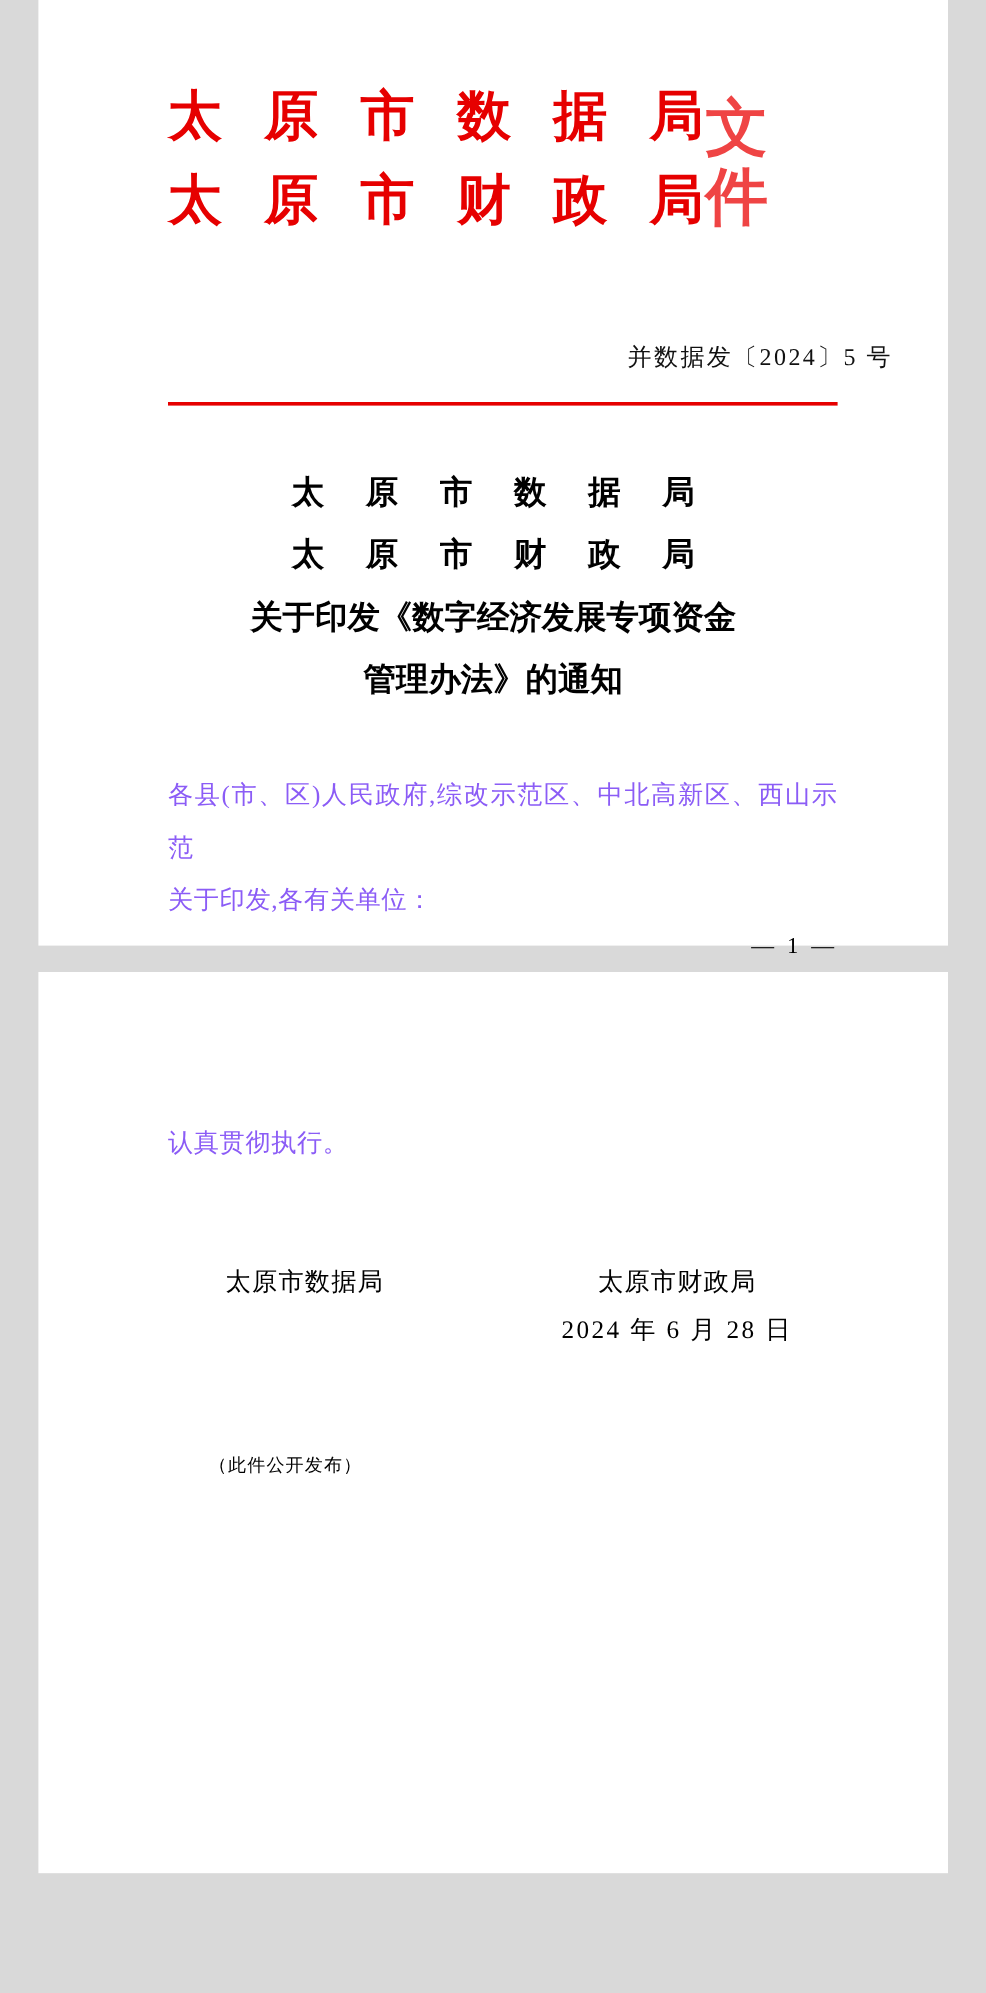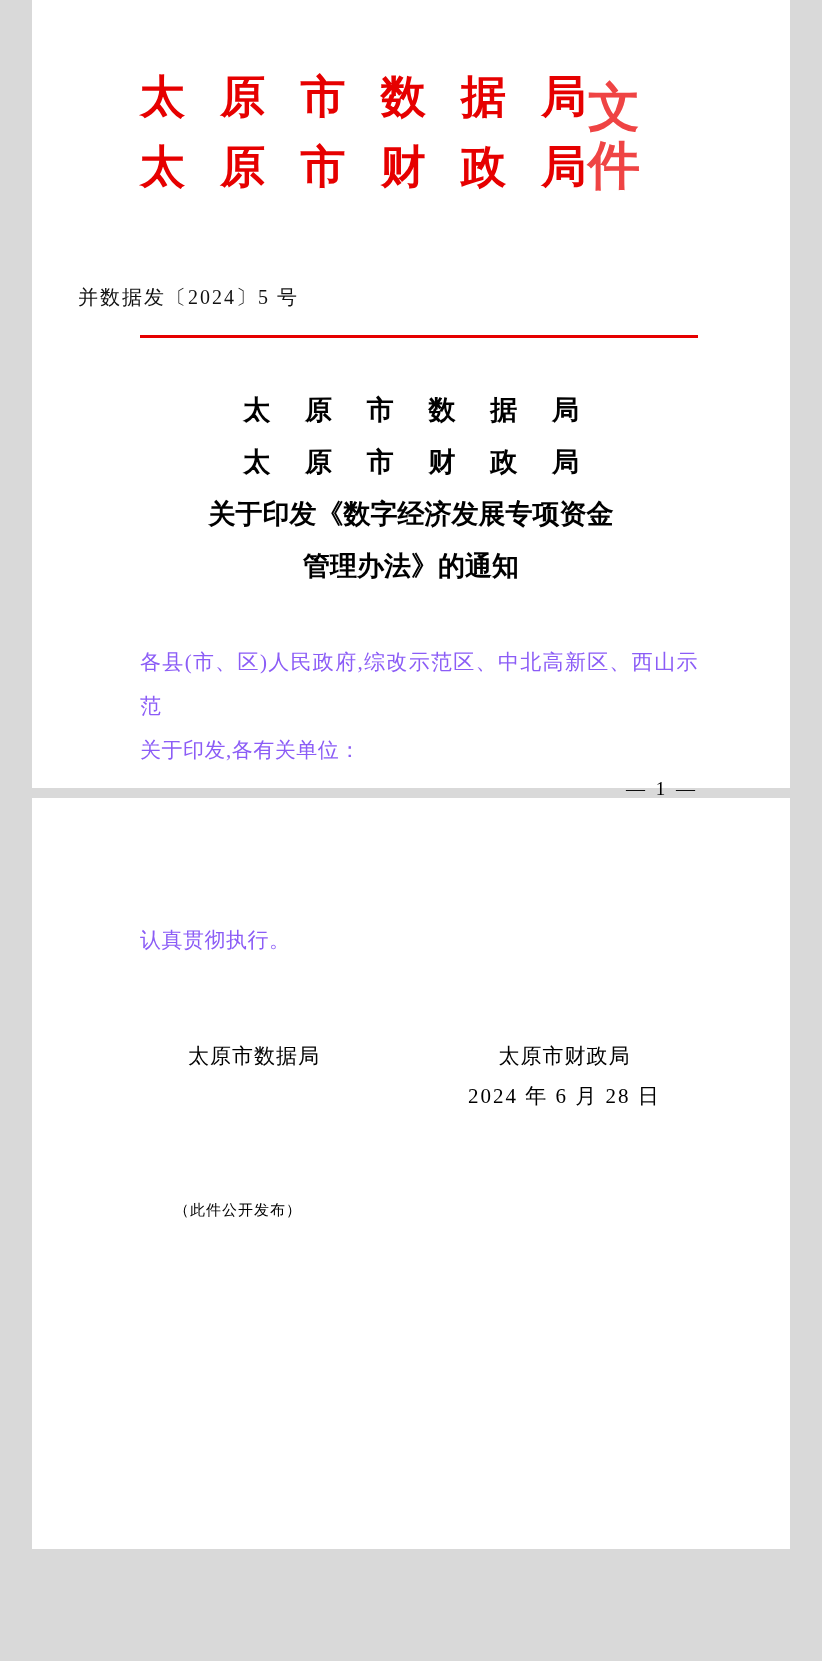--- a/index.html
+++ b/index.html
@@ -26,20 +26,21 @@
     height: 788px;
     padding: 0 46px;
   }
   .gap {
     height: 10px;
     background: #d9d9d9;
   }
   .page-2 {
     height: 751px;
     padding: 0 46px;
+    margin-top: 12px;
   }
 
   
   .masthead {
     padding-top: 62px;
     position: relative;
     height: 170px;
   }
   .mast-lines {
     margin-left: 62px;
@@ -62,21 +63,21 @@
     font-weight: bold;
     font-size: 52px;
     line-height: 58px;
     letter-spacing: 2px;
     text-align: center;
     width: 62px;
   }
 
   
   .docnum {
-    text-align: left;
+    text-align: right;
     font-size: 20px;
     letter-spacing: 2px;
     color: #111;
     margin-top: 52px;
     font-family: "Liberation Serif", "DejaVu Serif", serif;
   }
   .red-rule {
     height: 3px;
     background: #e60000;
     margin-top: 24px;

